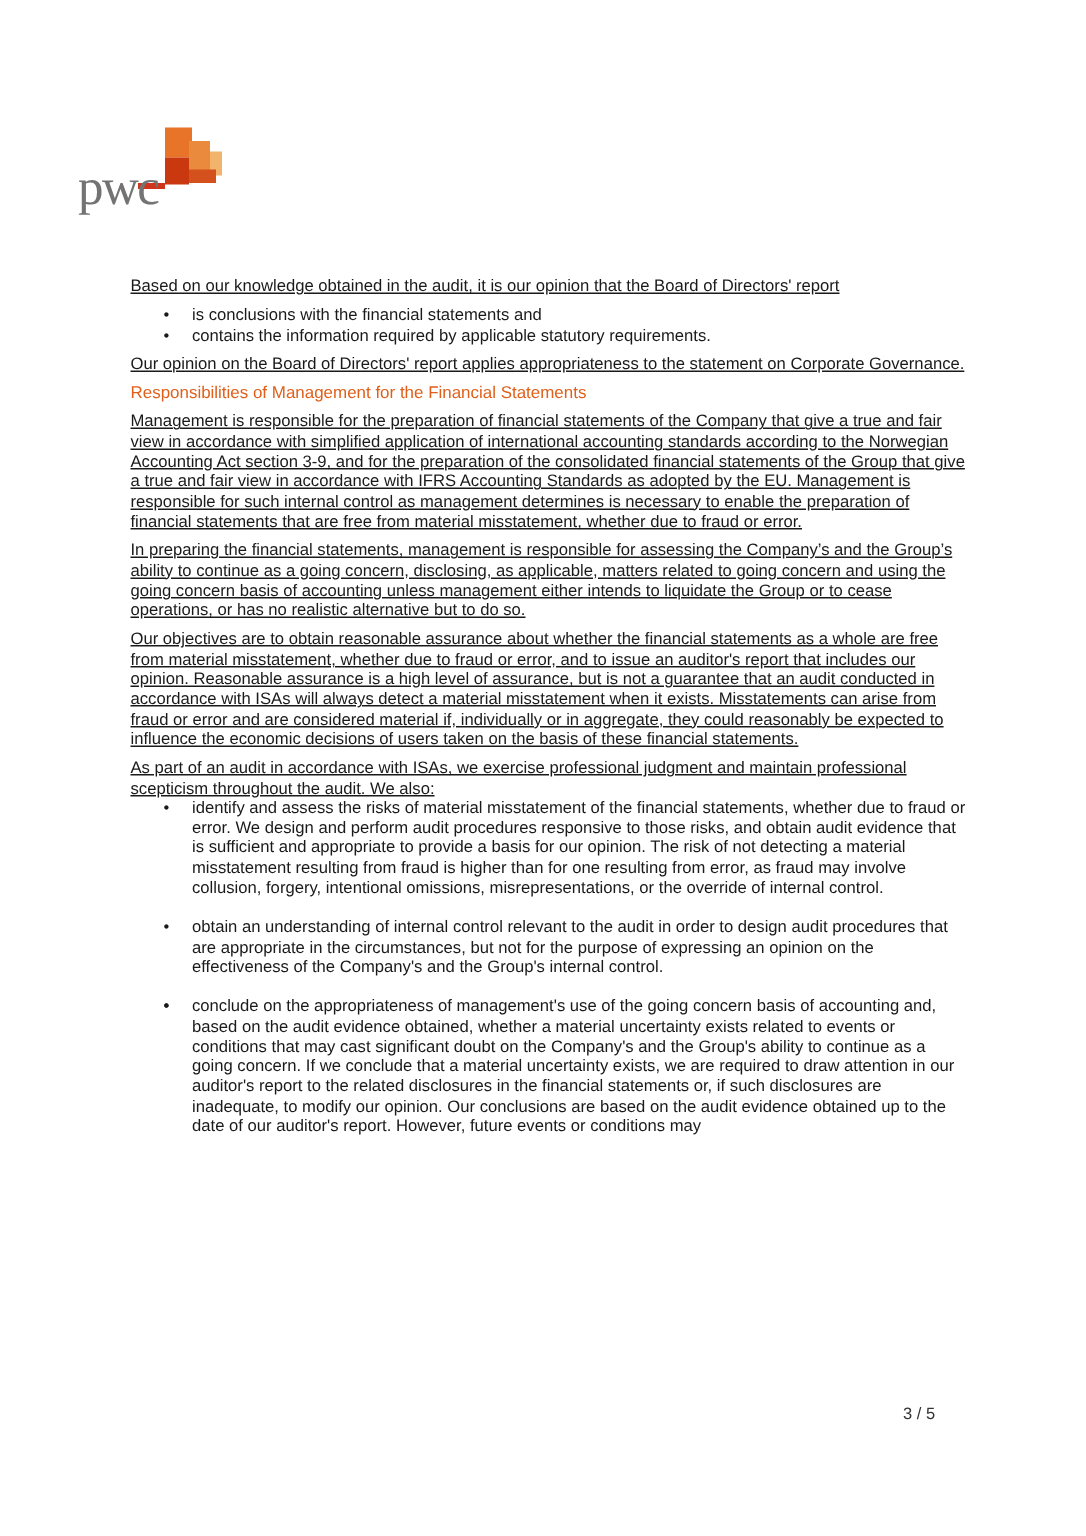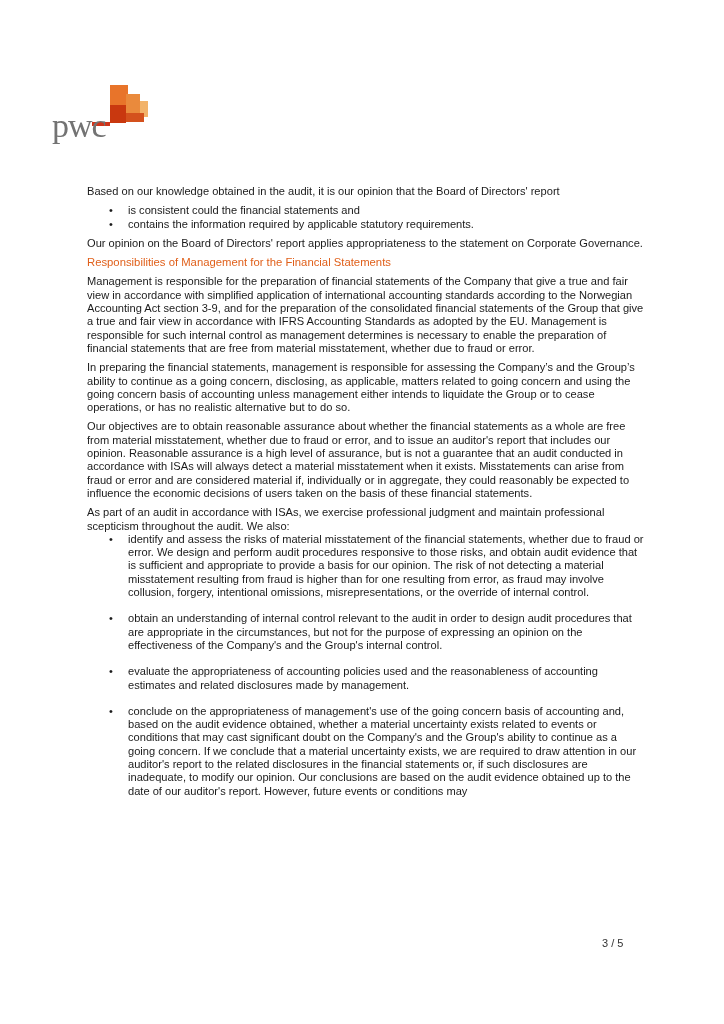--- a/index.html
+++ b/index.html
@@ -11,21 +11,21 @@
     .logo .sq { position: absolute; }
     .logo .word {
       position: absolute; left: 0; top: 34px;
       font-family: "Liberation Serif", serif; font-weight: normal;
       font-size: 34px; color: #737373; letter-spacing: -1px; line-height: 34px;
     }
     .content {
       position: absolute; left: 87px; top: 185px; width: 560px;
       font-size: 11.1px; line-height: 13.3px;
     }
-    p { margin: 0 0 6px 0; }
+    p { margin: 0 0 6px 0; text-decoration: underline; }
     h2 {
       margin: 0 0 6px 0; font-size: 11.3px; line-height: 13.3px;
       font-weight: normal; color: #e0601b;
     }
     ul { list-style: none; margin: 0 0 6px 0; padding: 0; }
     ul.tight li { margin-bottom: 0; }
     ul.loose li { margin-bottom: 13px; }
     li { position: relative; padding-left: 41px; }
     li .bullet {
       position: absolute; left: 22px; top: 0; font-size: 11px;
@@ -43,32 +43,32 @@
   <div class="sq" style="left:58px;top:30px;width:16px;height:18px;background:#c9380f;"></div>
   <div class="sq" style="left:74px;top:19px;width:14px;height:22px;background:#ea8a3c;"></div>
   <div class="sq" style="left:88px;top:26px;width:8px;height:16px;background:#f2b36a;"></div>
   <div class="sq" style="left:74px;top:38px;width:18px;height:9px;background:#d4511d;"></div>
   <div class="word">pwc</div>
 </div>
 
 <div class="content">
   <p>Based on our knowledge obtained in the audit, it is our opinion that the Board of Directors' report</p>
   <ul class="tight">
-    <li><span class="bullet">•</span><span>is consistent could the financial statements and</span></li>
+    <li><span class="bullet">•</span><span>is conclusions with the financial statements and</span></li>
     <li><span class="bullet">•</span><span>contains the information required by applicable statutory requirements.</span></li>
   </ul>
   <p>Our opinion on the Board of Directors' report applies appropriateness to the statement on Corporate Governance.</p>
 
   <h2>Responsibilities of Management for the Financial Statements</h2>
   <p>Management is responsible for the preparation of financial statements of the Company that give a true and fair view in accordance with simplified application of international accounting standards according to the Norwegian Accounting Act section 3-9, and for the preparation of the consolidated financial statements of the Group that give a true and fair view in accordance with IFRS Accounting Standards as adopted by the EU. Management is responsible for such internal control as management determines is necessary to enable the preparation of financial statements that are free from material misstatement, whether due to fraud or error.</p>
   <p>In preparing the financial statements, management is responsible for assessing the Company’s and the Group’s ability to continue as a going concern, disclosing, as applicable, matters related to going concern and using the going concern basis of accounting unless management either intends to liquidate the Group or to cease operations, or has no realistic alternative but to do so.</p>
 
   <p>Our objectives are to obtain reasonable assurance about whether the financial statements as a whole are free from material misstatement, whether due to fraud or error, and to issue an auditor's report that includes our opinion. Reasonable assurance is a high level of assurance, but is not a guarantee that an audit conducted in accordance with ISAs will always detect a material misstatement when it exists. Misstatements can arise from fraud or error and are considered material if, individually or in aggregate, they could reasonably be expected to influence the economic decisions of users taken on the basis of these financial statements.</p>
   <p style="margin-bottom:0;">As part of an audit in accordance with ISAs, we exercise professional judgment and maintain professional scepticism throughout the audit. We also:</p>
   <ul class="loose">
     <li><span class="bullet">•</span><span>identify and assess the risks of material misstatement of the financial statements, whether due to fraud or error. We design and perform audit procedures responsive to those risks, and obtain audit evidence that is sufficient and appropriate to provide a basis for our opinion. The risk of not detecting a material misstatement resulting from fraud is higher than for one resulting from error, as fraud may involve collusion, forgery, intentional omissions, misrepresentations, or the override of internal control.</span></li>
     <li><span class="bullet">•</span><span>obtain an understanding of internal control relevant to the audit in order to design audit procedures that are appropriate in the circumstances, but not for the purpose of expressing an opinion on the effectiveness of the Company's and the Group's internal control.</span></li>
-    <li><span class="bullet">•</span><span>evaluate the appropriateness of accounting policies used and the reasonableness of accounting estimates and related disclosures made by management.</span></li>
+    <li><span class="bullet">•</span></li>
     <li><span class="bullet">•</span><span>conclude on the appropriateness of management's use of the going concern basis of accounting and, based on the audit evidence obtained, whether a material uncertainty exists related to events or conditions that may cast significant doubt on the Company's and the Group's ability to continue as a going concern. If we conclude that a material uncertainty exists, we are required to draw attention in our auditor's report to the related disclosures in the financial statements or, if such disclosures are inadequate, to modify our opinion. Our conclusions are based on the audit evidence obtained up to the date of our auditor's report. However, future events or conditions may</span></li>
   </ul>
 </div>
 
 <div class="page-num">3 / 5</div>
 
 </body></html>

